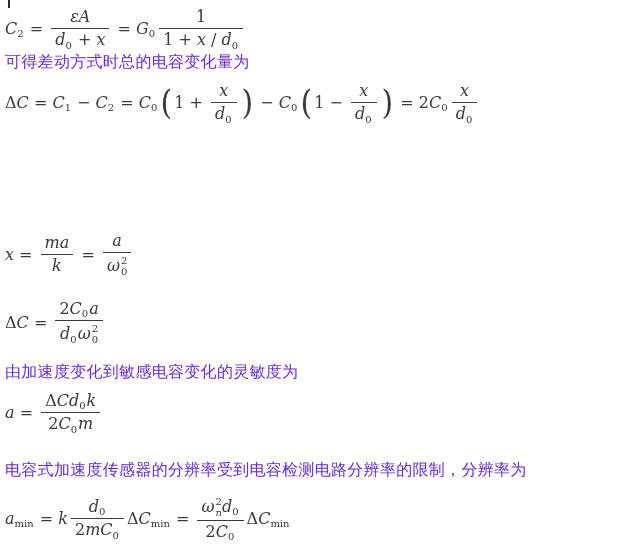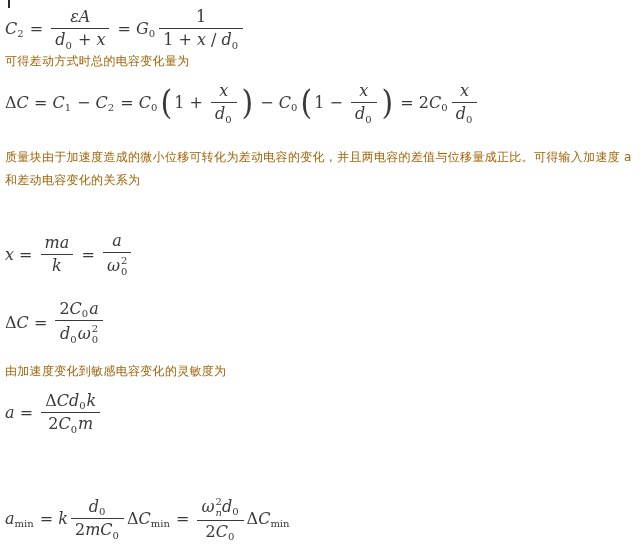--- a/index.html
+++ b/index.html
@@ -1,21 +1,21 @@
 <!DOCTYPE html>
 <html><head>
 <meta charset="utf-8">
 <style>
   * { margin:0; padding:0; box-sizing:border-box; }
   html,body { width:640px; height:550px; background:#ffffff; overflow:hidden; }
   .page { position:relative; width:640px; height:550px; background:#ffffff; }
   .block { position:absolute; left:5px; }
   .zh {
     font-family:"DejaVu Sans","Liberation Sans",sans-serif;
-    font-size:12px; line-height:23px; color:#a16207; letter-spacing:0.3px;
+    font-size:16px; line-height:23px; color:#6d28d9; letter-spacing:0.3px;
   }
   .para { width:633px; }
   .formula {
     display:flex; align-items:center;
     font-family:"DejaVu Serif","Liberation Serif",serif;
     font-size:16px; color:#3a3a3a;
   }
   .formula span { white-space:pre; }
   .it { font-style:italic; }
   .sb { font-size:10px; position:relative; top:5px; margin-right:1px; }
@@ -71,21 +71,20 @@
       <span class="bp">(</span>
       <span class="rm">1 − </span>
       <span class="frac"><span class="num"><span class="it">x</span></span><span class="den"><span class="it">d</span><span class="sb">0</span></span></span>
       <span class="bp">)</span>
       <span class="rm"> = 2</span>
       <span class="it">C</span>
       <span class="sb">0</span>
       <span class="frac"><span class="num"><span class="it">x</span></span><span class="den"><span class="it">d</span><span class="sb">0</span></span></span>
     </div>
 
-  <div class="block zh para" style="top:146px">质量块由于加速度造成的微小位移可转化为差动电容的变化，并且两电容的差值与位移量成正比。可得输入加速度 a 和差动电容变化的关系为</div>
 
   <div class="block formula" style="top:232px">
       <span class="it">x</span>
       <span class="rm"> = </span>
       <span class="frac"><span class="num"><span class="it">ma</span></span><span class="den"><span class="it">k</span></span></span>
       <span class="rm"> = </span>
       <span class="frac"><span class="num"><span class="it">a</span></span><span class="den"><span class="it">ω</span><span class="ss"><span class="ssup">2</span><span class="ssub">0</span></span></span></span>
     </div>
 
   <div class="block formula" style="top:300px">
@@ -96,20 +95,21 @@
     </div>
 
   <div class="block zh" style="top:360px">由加速度变化到敏感电容变化的灵敏度为</div>
 
   <div class="block formula" style="top:392px">
       <span class="it">a</span>
       <span class="rm"> = </span>
       <span class="frac"><span class="num"><span class="rm">Δ</span><span class="it">C</span><span class="it">d</span><span class="sb">0</span><span class="it">k</span></span><span class="den"><span class="rm">2</span><span class="it">C</span><span class="sb">0</span><span class="it">m</span></span></span>
     </div>
 
+  <div class="block zh" style="top:458px">电容式加速度传感器的分辨率受到电容检测电路分辨率的限制，分辨率为</div>
 
   <div class="block formula" style="top:496px">
       <span class="it">a</span>
       <span class="sb">min</span>
       <span class="rm"> = </span>
       <span class="it">k</span>
       <span class="frac"><span class="num"><span class="it">d</span><span class="sb">0</span></span><span class="den"><span class="rm">2</span><span class="it">m</span><span class="it">C</span><span class="sb">0</span></span></span>
       <span class="rm">Δ</span>
       <span class="it">C</span>
       <span class="sb">min</span>

